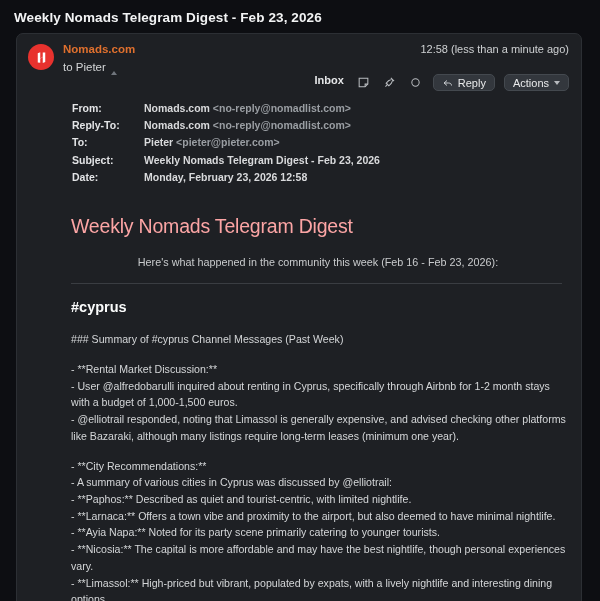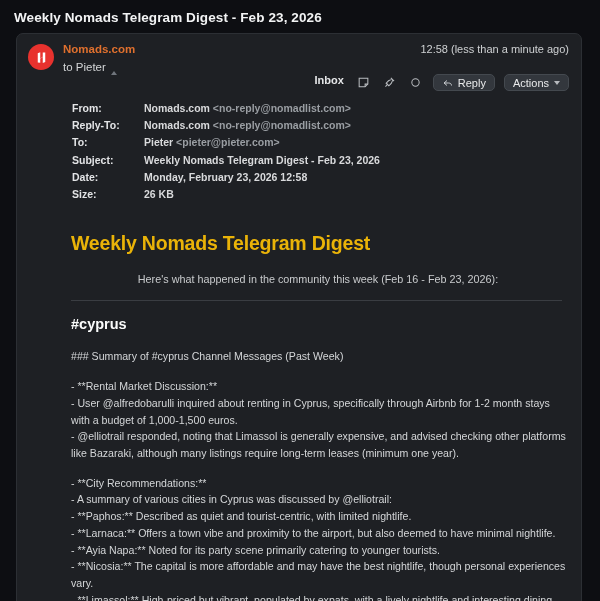--- a/index.html
+++ b/index.html
@@ -159,22 +159,22 @@
   }
   .details td.v { color: #d9dadc; font-weight: bold; }
   .addr { color: #9a9ea3; }
 
   
   .body {
     padding: 0 16px 0 42px;
   }
   .big-title {
     font-size: 19.5px;
-    font-weight: bold;
-    color: #eab308;
+    font-weight: normal;
+    color: #fca5a5;
     margin: 29px 0 0 12px;
     letter-spacing: -0.2px;
   }
   .intro {
     font-size: 10.8px;
     color: #c9cbcd;
     margin: 18px 0 0 12px;
     text-align: center;
   }
   .divider {
@@ -285,24 +285,20 @@
         <td class="k">To:</td>
         <td class="v"><span>Pieter</span> <span class="addr">&lt;pieter@pieter.com&gt;</span></td>
       </tr>
       <tr>
         <td class="k">Subject:</td>
         <td class="v"><span>Weekly Nomads Telegram Digest - Feb 23, 2026</span><span class="addr"></span></td>
       </tr>
       <tr>
         <td class="k">Date:</td>
         <td class="v"><span>Monday, February 23, 2026 12:58</span><span class="addr"></span></td>
-      </tr>
-      <tr>
-        <td class="k">Size:</td>
-        <td class="v"><span>26 KB</span><span class="addr"></span></td>
       </tr>
     </tbody>
   </table>
 
   <div class="body">
     <div class="big-title">Weekly Nomads Telegram Digest</div>
     <div class="intro">Here's what happened in the community this week (Feb 16 - Feb 23, 2026):</div>
     <div class="divider"></div>
     <div class="channel">#cyprus</div>
     <div class="pre">### Summary of #cyprus Channel Messages (Past Week)</div>

